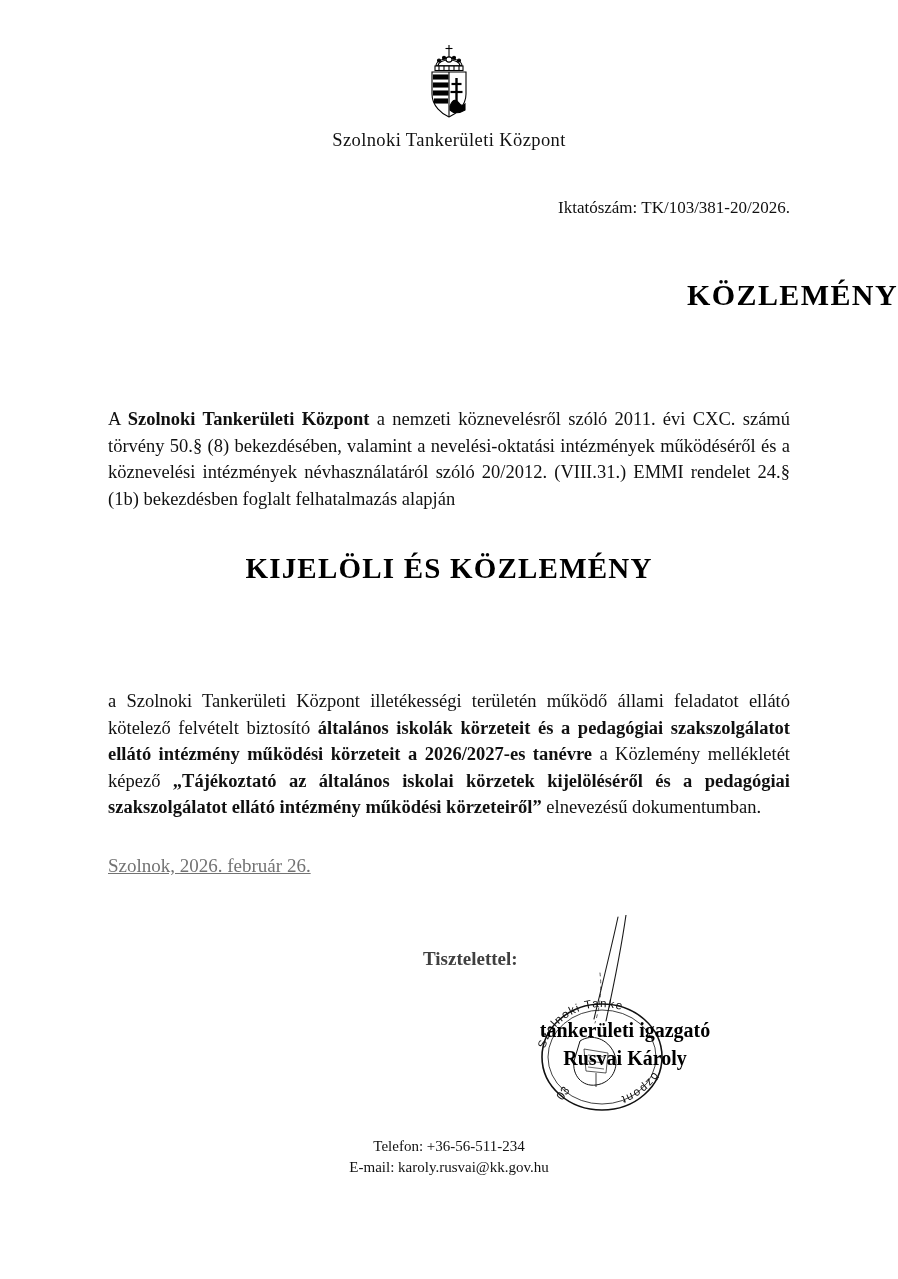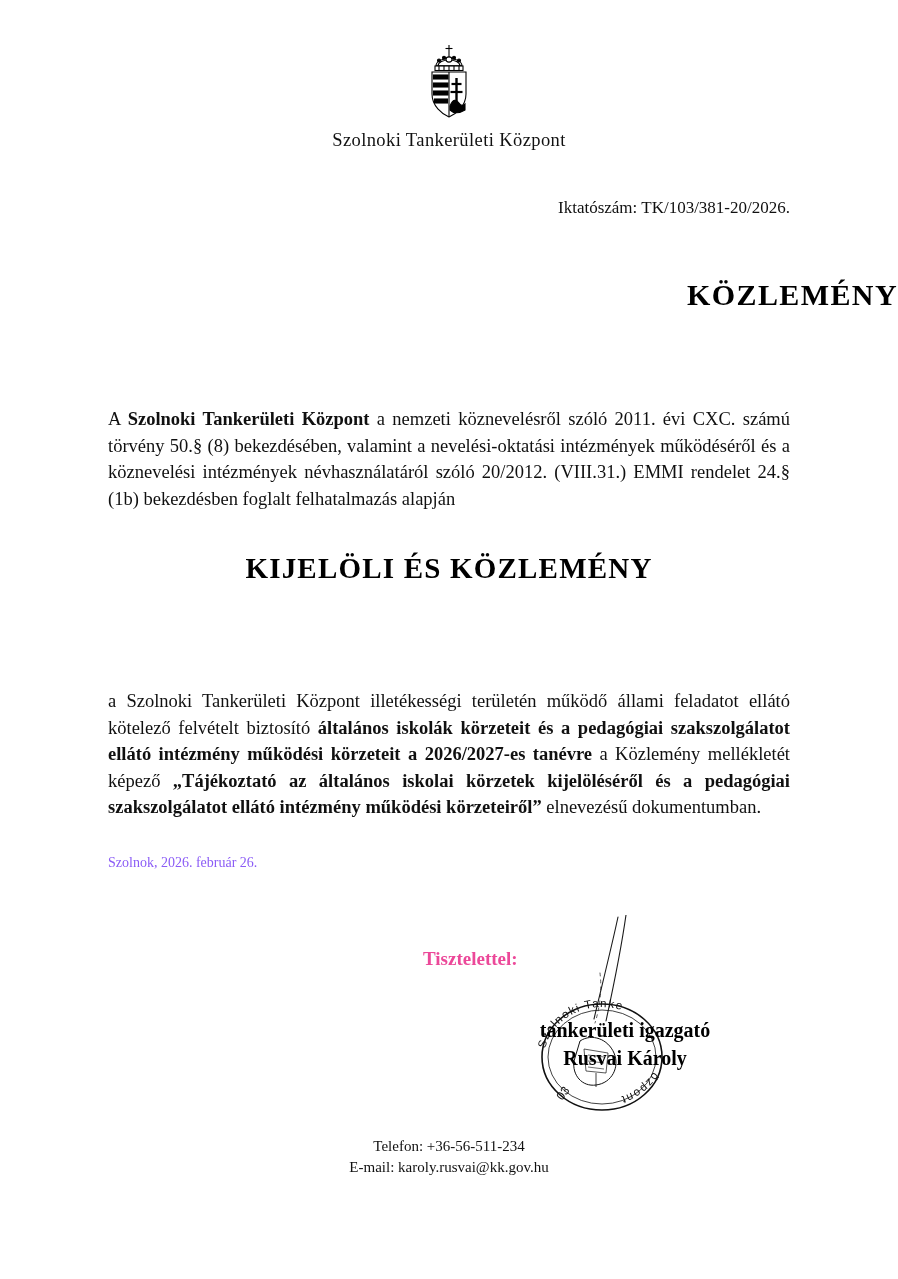--- a/index.html
+++ b/index.html
@@ -89,32 +89,33 @@
   }
   .para-one { top: 370px; }
   .para-two { top: 652px; }
   .para b { font-weight: bold; }
 
   
   .date-line {
     position: absolute;
     top: 855px;
     left: 108px;
-    font-size: 14px;
-    color: #8b5cf6;
+    font-size: 19px;
+    color: #737373;
+    text-decoration: underline;
   }
 
   
   .sign-greeting {
     position: absolute;
     top: 948px;
     left: 423px;
     font-size: 19px;
     font-weight: bold;
-    color: #ec4899;
+    color: #404040;
   }
   .sign-block {
     position: absolute;
     top: 1016px;
     left: 460px;
     width: 330px;
     text-align: center;
     font-size: 20px;
     font-weight: bold;
     line-height: 28px;

